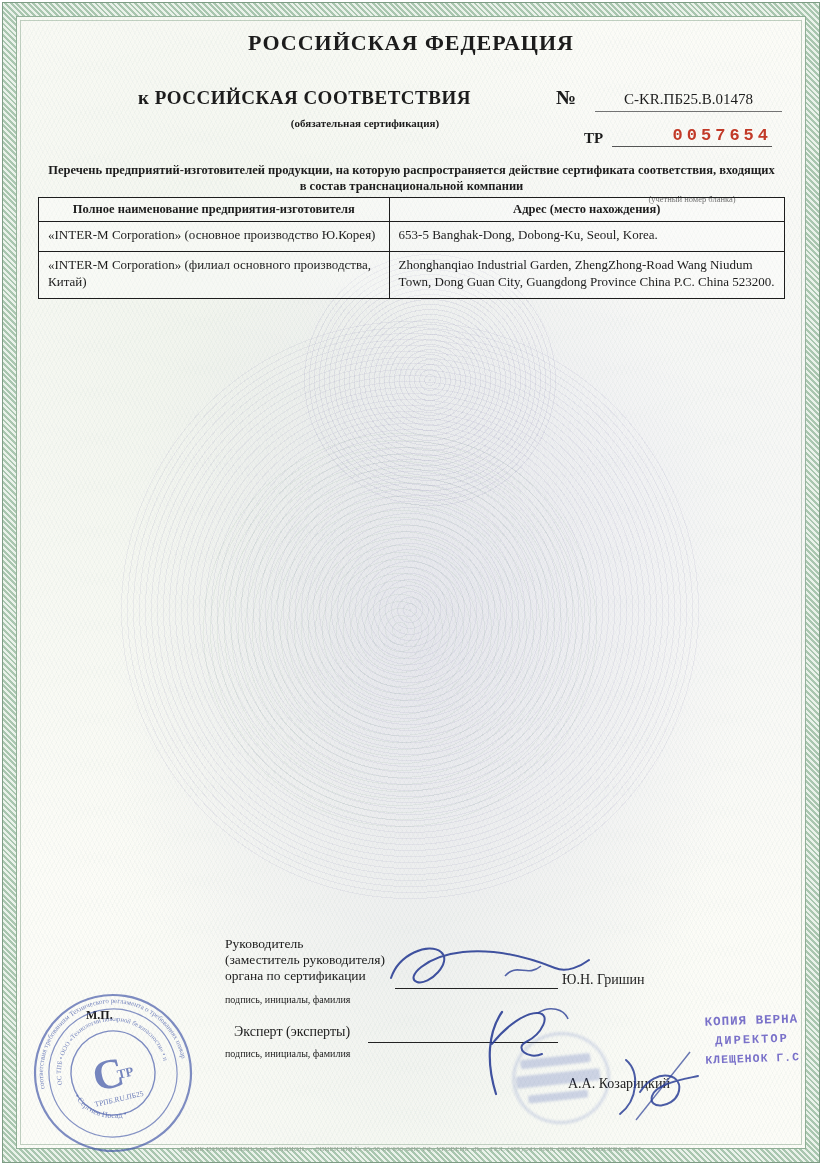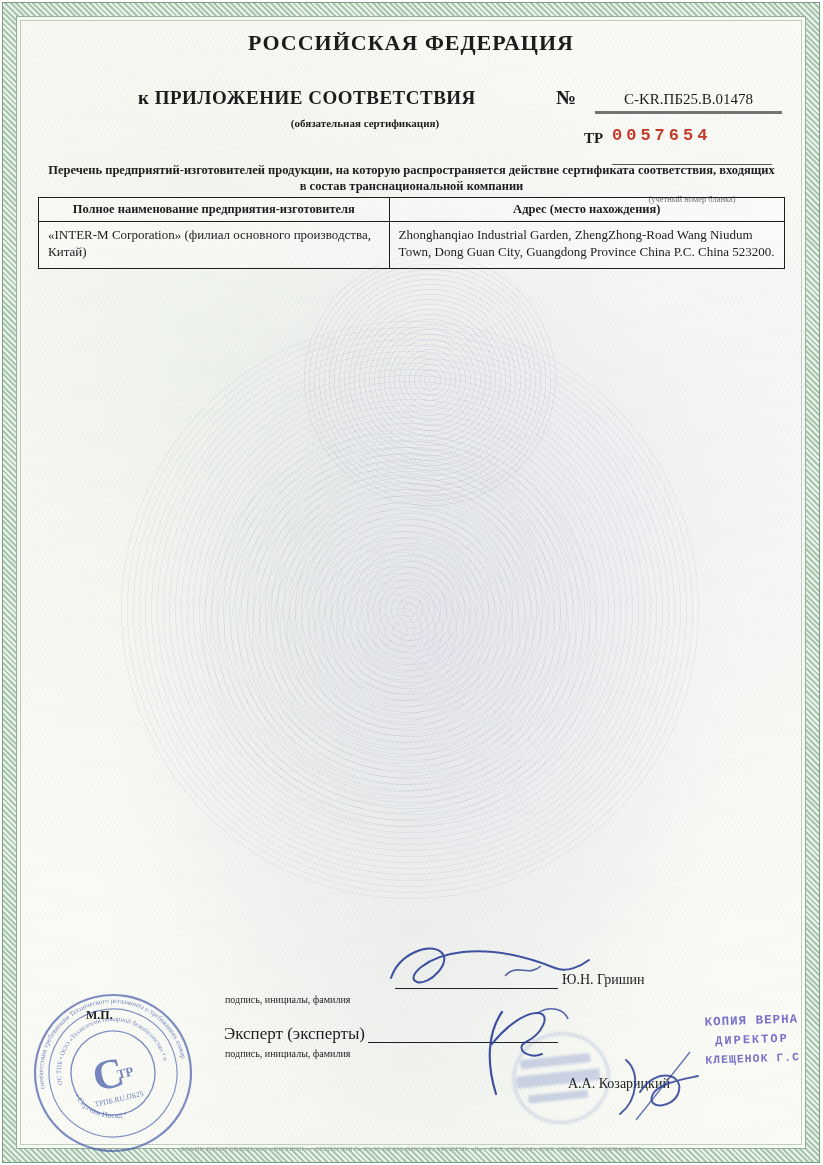--- a/index.html
+++ b/index.html
@@ -30,43 +30,43 @@
 
   .content{position:absolute;inset:0;}
   .abs{position:absolute;}
   .c{text-align:center;}
   .b{font-weight:bold;}
 
   .title-country{left:0;right:0;top:30px;font-size:22px;letter-spacing:1px;}
   .title-annex{left:0;right:0;top:66px;font-size:15px;letter-spacing:3px;}
   .cert-prefix{left:138px;top:87px;font-size:19px;letter-spacing:.5px;}
   .num-sign{left:556px;top:86px;font-size:20px;}
-  .cert-number{left:595px;top:91px;width:187px;font-size:15px;border-bottom:3px solid #737373;
+  .cert-number{left:595px;top:91px;width:187px;font-size:15px;border-bottom:1px solid #737373;
                padding-bottom:3px;text-align:center;}
   .mandatory{left:150px;top:117px;width:430px;font-size:11px;}
   .tr-label{left:584px;top:130px;font-size:15px;}
-  .tr-number{left:612px;top:126px;width:160px;text-align:left;border-bottom:1px solid #555;
-             padding-bottom:19px;color:#c23a28;font-family:"Liberation Mono",monospace;
+  .tr-number{left:612px;top:126px;width:160px;text-align:right;border-bottom:1px solid #555;
+             padding-bottom:1px;color:#c23a28;font-family:"Liberation Mono",monospace;
              font-weight:bold;font-size:17px;letter-spacing:4px;}
   .blank-caption{left:612px;top:150px;width:160px;font-size:8.5px;text-align:center;margin-top:44px;}
   .intro{left:48px;top:162px;width:727px;font-size:12.5px;line-height:1.3;}
 
   table.firms{position:absolute;left:38px;top:197px;width:747px;border-collapse:collapse;
               font-size:13px;background:rgba(255,255,255,.35);}
   table.firms th,table.firms td{border:1.6px solid #1d1d1d;vertical-align:top;}
   table.firms th{font-size:12.5px;padding:4px 17px;text-align:center;}
   table.firms td{padding:5px 9px 7px 9px;line-height:1.3;}
   .col-name{width:47%;}
 
   .role{left:225px;top:936px;font-size:13.5px;line-height:1.18;}
   .sig-line-head{left:395px;top:988px;width:163px;border-bottom:1.2px solid #222;height:0;}
   .head-name{left:562px;top:972px;font-size:14px;}
   .cap-head{left:225px;top:994px;font-size:10px;}
   .mp{left:86px;top:1008px;font-size:12px;}
-  .expert-role{left:224px;top:1024px;font-size:17px;}
+  .expert-role{left:234px;top:1024px;font-size:14px;}
   .sig-line-expert{left:368px;top:1042px;width:190px;border-bottom:1.2px solid #222;height:0;}
   .expert-name{left:568px;top:1076px;font-size:14px;}
   .cap-expert{left:225px;top:1048px;font-size:10px;}
 
   .round-stamp-wrap{left:28px;top:988px;width:170px;height:170px;transform:rotate(-13deg);opacity:.82;}
   .sig-svg{position:absolute;pointer-events:none;}
 
   .copy-stamp{left:686px;top:1014px;width:132px;transform:rotate(-2deg);color:#6f66c6;
               font-family:"Liberation Mono",monospace;font-weight:bold;text-align:center;opacity:.92;}
   .copy-stamp .l1{font-size:12.5px;letter-spacing:1px;}
@@ -92,45 +92,54 @@
   <div class="paper"></div>
   <div class="paper-tint"></div>
   <div class="ring r1"></div>
   <div class="ring r2"></div>
   <div class="ring r3"></div>
   <div class="paper-hatch"></div>
 
   <div class="content">
 
     <div class="abs c b title-country">РОССИЙСКАЯ ФЕДЕРАЦИЯ</div>
-    <span class="abs b cert-prefix">к ПРИЛОЖЕНИЕ СООТВЕТСТВИЯ</span>
+    <span class="abs b cert-prefix">к РОССИЙСКАЯ СООТВЕТСТВИЯ</span>
     <span class="abs b num-sign">№</span>
     <div class="abs cert-number">С-KR.ПБ25.В.01478</div>
     <div class="abs c b mandatory">(обязательная сертификация)</div>
     <span class="abs b tr-label">ТР</span>
     <div class="abs tr-number">0057654</div>
     <div class="abs blank-caption">(учетный номер бланка)</div>
 
     <div class="abs c b intro">Перечень предприятий-изготовителей продукции, на которую распространяется действие сертификата соответствия, входящих в состав транснациональной компании</div>
 
     <table class="firms">
       <thead>
         <tr>
           <th class="col-name">Полное наименование предприятия-изготовителя</th>
           <th>Адрес (место нахождения)</th>
         </tr>
       </thead>
       <tbody>
         <tr>
+          <td>«INTER-M Corporation» (основное производство Ю.Корея)</td>
+          <td>653-5 Banghak-Dong, Dobong-Ku, Seoul, Korea.</td>
+        </tr>
+        <tr>
           <td>«INTER-M Corporation» (филиал основного производства, Китай)</td>
           <td>Zhonghanqiao Industrial Garden, ZhengZhong-Road Wang Niudum Town, Dong Guan City, Guangdong Province China P.C. China 523200.</td>
         </tr>
       </tbody>
     </table>
 
+    <div class="abs role">
+      <div>Руководитель</div>
+      <div>(заместитель руководителя)</div>
+      <div>органа по сертификации</div>
+    </div>
     <div class="abs sig-line-head"></div>
     <div class="abs head-name">Ю.Н. Гришин</div>
     <div class="abs cap-head">подпись, инициалы, фамилия</div>
     <div class="abs mp b">М.П.</div>
 
     <div class="abs expert-role">Эксперт (эксперты)</div>
     <div class="abs sig-line-expert"></div>
     <div class="abs expert-name">А.А. Козарицкий</div>
     <div class="abs cap-expert">подпись, инициалы, фамилия</div>
 

